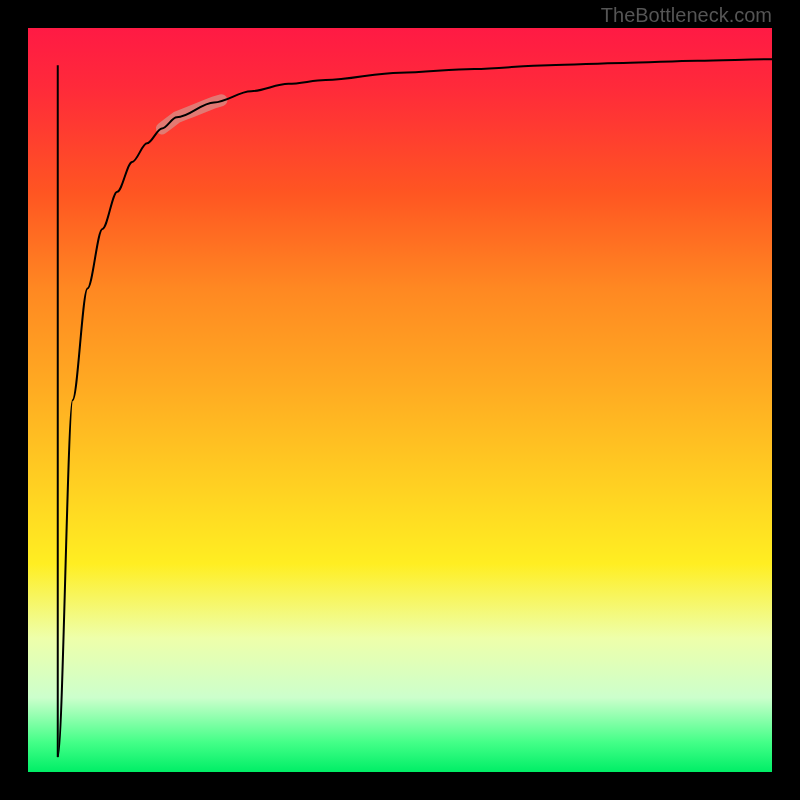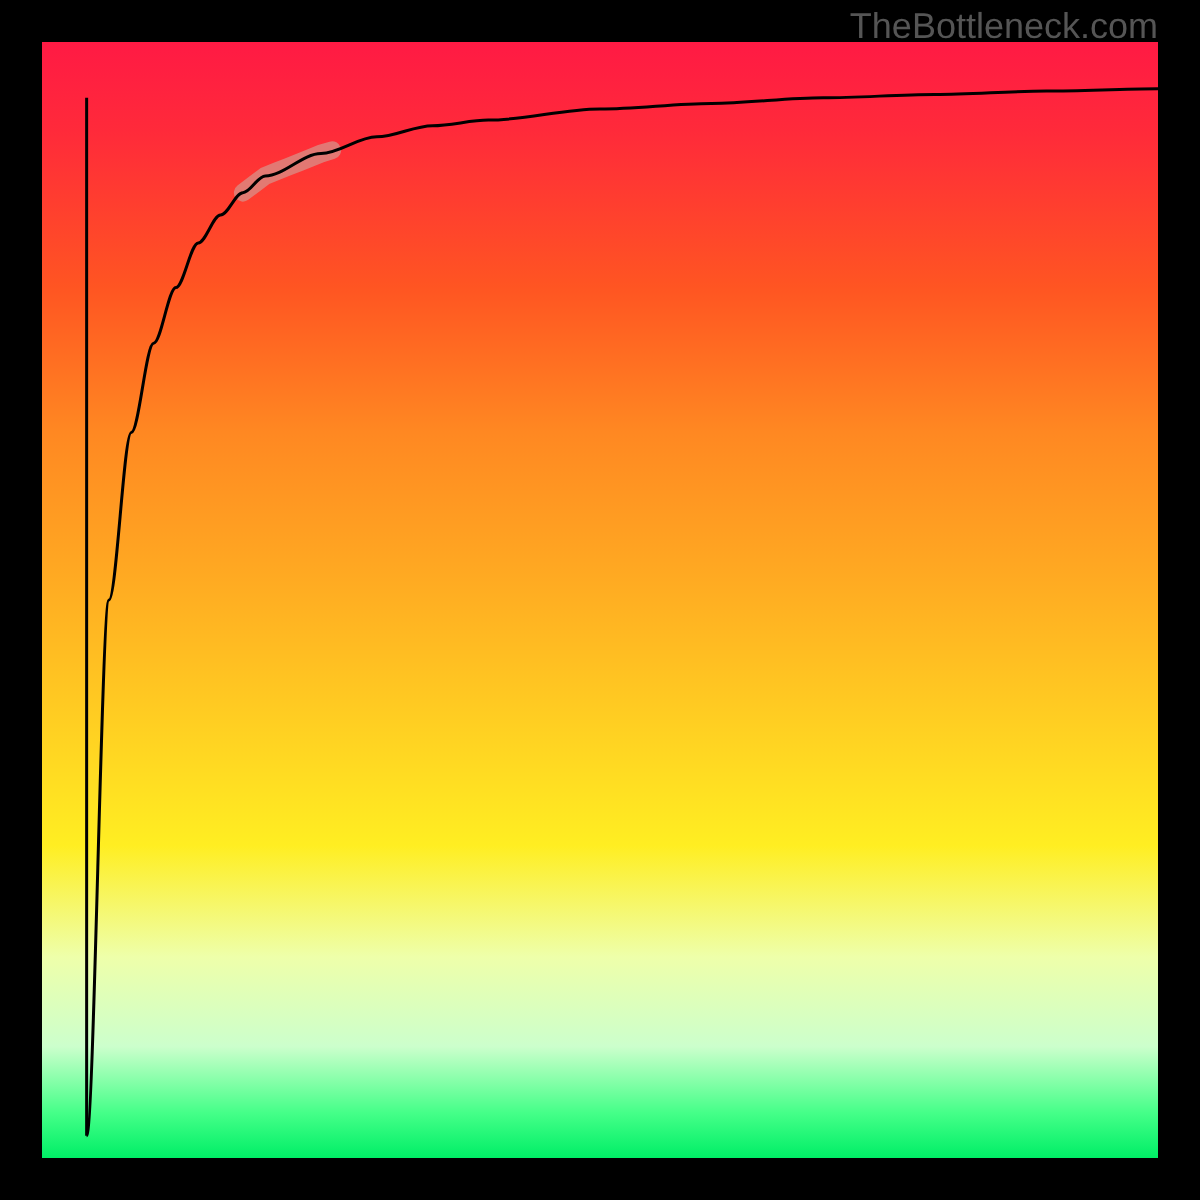--- a/index.html
+++ b/index.html
@@ -12,21 +12,21 @@
       height: 800px;
       background: #000;
       position: relative;
       font-family: Arial, sans-serif;
     }
     .watermark {
       position: absolute;
       top: 4px;
       right: 28px;
       color: #555;
-      font-size: 24px;
+      font-size: 20px;
       z-index: 10;
     }
     .chart-area {
       position: absolute;
       top: 28px;
       left: 28px;
       width: 744px;
       height: 744px;
       background: linear-gradient(to bottom,
         #ff1a44 0%,

